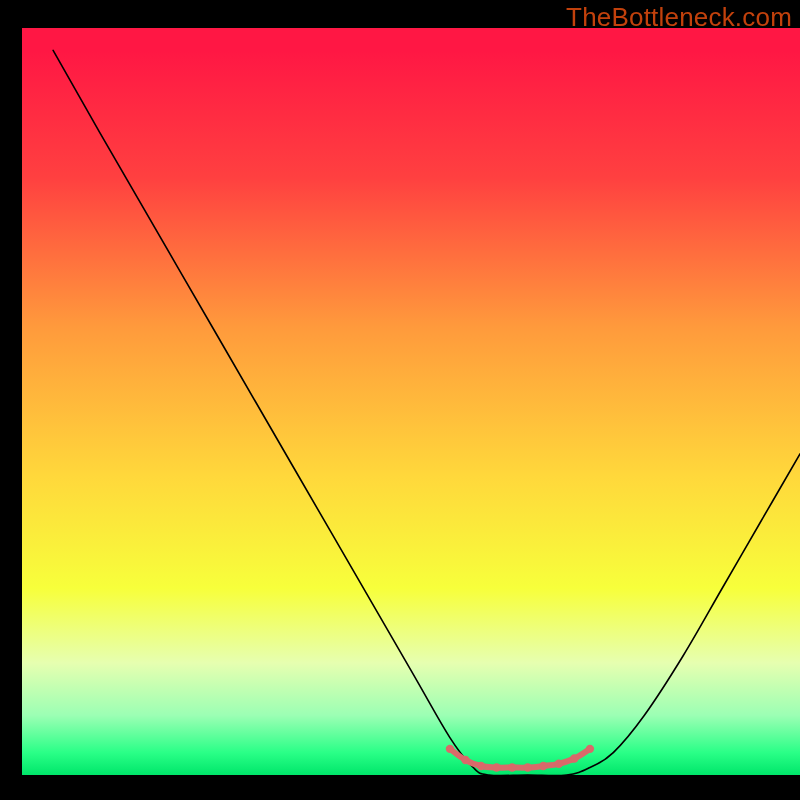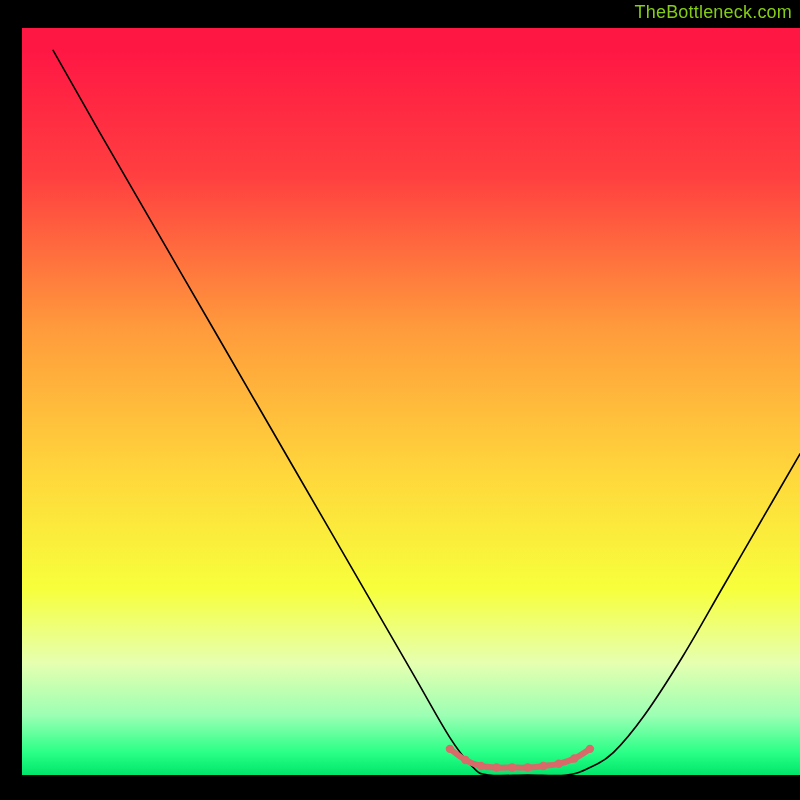--- a/index.html
+++ b/index.html
@@ -9,22 +9,22 @@
     width: 800px;
     height: 800px;
     position: relative;
     overflow: hidden;
     font-family: Arial, Helvetica, sans-serif;
   }
   .watermark {
     position: absolute;
     top: 2px;
     right: 8px;
-    color: #84cc16;
-    font-size: 18px;
+    color: #c2410c;
+    font-size: 26px;
     font-weight: 500;
     z-index: 10;
     letter-spacing: 0.2px;
   }
   .canvas-wrap {
     position: absolute;
     left: 0;
     top: 0;
     width: 800px;
     height: 800px;

